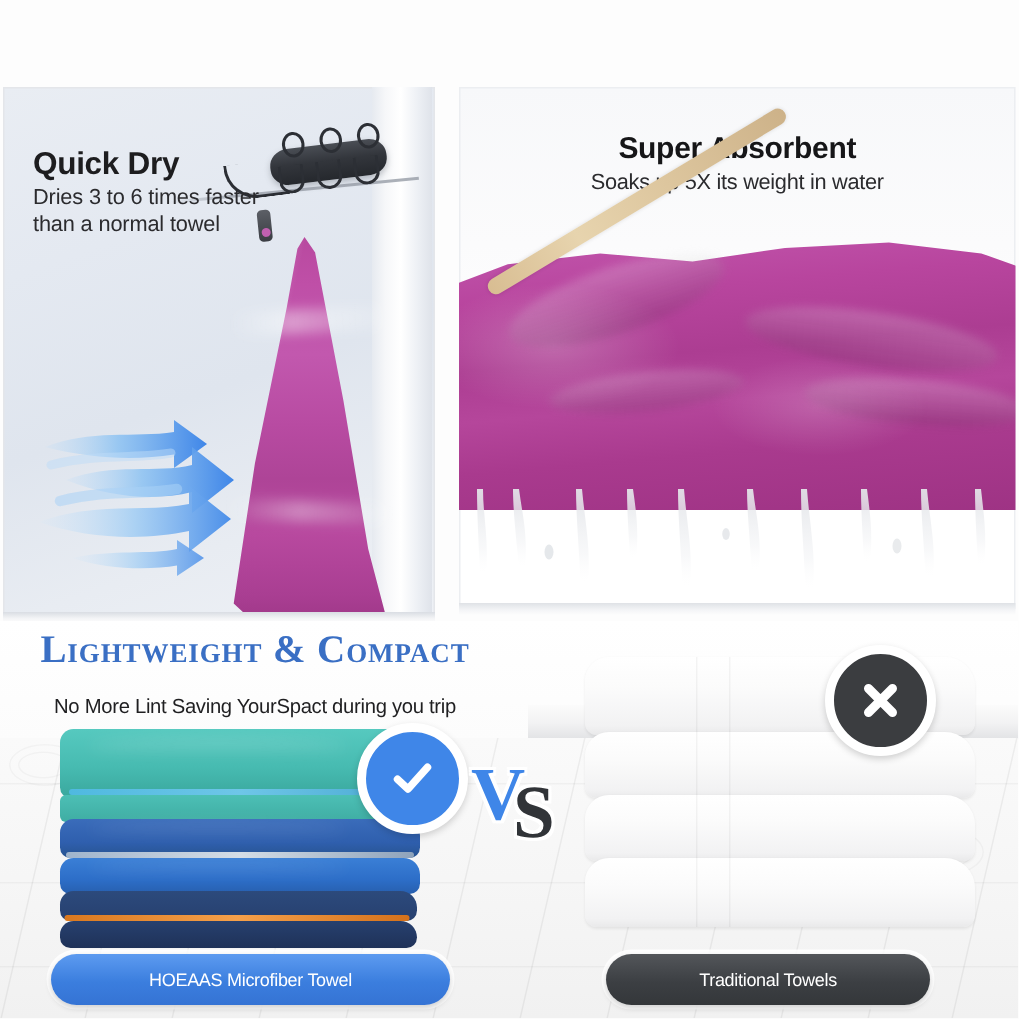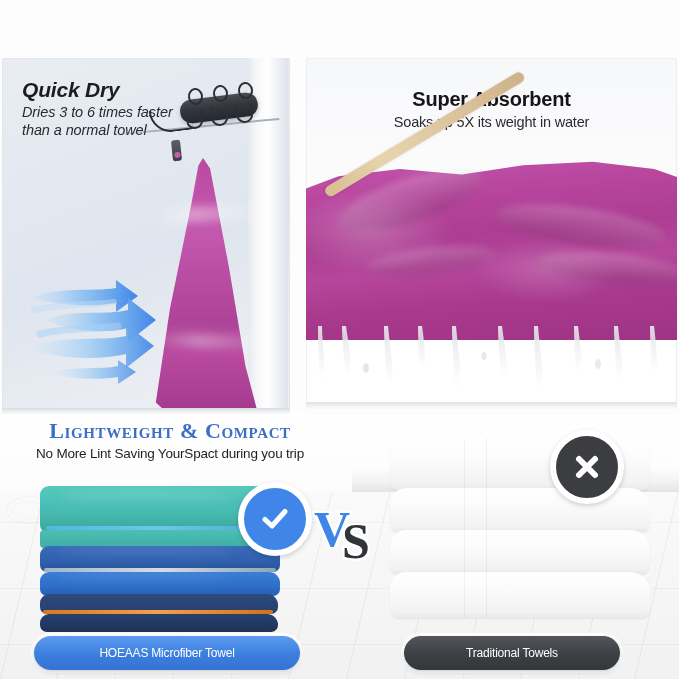--- a/index.html
+++ b/index.html
@@ -44,21 +44,21 @@
   .panel-shadow-l{
     position:absolute;left:2px;top:408px;width:288px;height:7px;
     background:linear-gradient(180deg,#d9dde3 0%,#f3f4f6 60%,#fdfdfd 100%);
   }
   .panel-shadow-r{
     position:absolute;left:306px;top:402px;width:371px;height:8px;
     background:linear-gradient(180deg,#dfe2e6 0%,#f4f5f7 60%,#fdfdfd 100%);
   }
 
   
-  .ql-text{position:absolute;left:20px;top:20px;width:250px;font-style:italic;}
+  .ql-text{position:absolute;left:20px;top:40px;width:250px;}
   .ql-head{
     font-size:21px;font-weight:bold;color:#1d1d1f;line-height:1.1;margin:0 0 3px 0;
     letter-spacing:-0.2px;
   }
   .ql-sub{
     font-size:14.5px;color:#2b2b2e;line-height:1.22;margin:0;letter-spacing:-0.1px;
   }
 
   
   .hookwire{
@@ -167,21 +167,21 @@
   }
   .plankh{position:absolute;left:0;width:679px;height:1px;background:rgba(0,0,0,.035);}
   .grain{
     position:absolute;border-radius:50%;
     border:1px solid rgba(0,0,0,.03);
   }
 
   .lw-text{position:absolute;left:0;top:4px;width:340px;text-align:center;}
   .lw-head{
     font-family:"Liberation Serif", serif;
-    font-size:22px;font-weight:bold;color:#3a6fc4;margin:0 0 2px 0;
+    font-size:26px;font-weight:bold;color:#3a6fc4;margin:0 0 15px 0;
     font-variant:small-caps;letter-spacing:.6px;text-align:center;
   }
   .lw-sub{font-size:13.5px;color:#1f1f21;margin:0;letter-spacing:-0.2px;text-align:center;}
 
   
   .stack-left{position:absolute;left:40px;top:72px;width:248px;height:138px;}
   .lay{position:absolute;left:0;border-radius:9px 11px 7px 7px;}
   .lay-shine{position:absolute;left:8%;top:12%;width:72%;height:26%;border-radius:50%;
     background:linear-gradient(180deg,rgba(255,255,255,.22),rgba(255,255,255,0));filter:blur(5px);}
   .trim{position:absolute;height:4px;border-radius:3px;}

